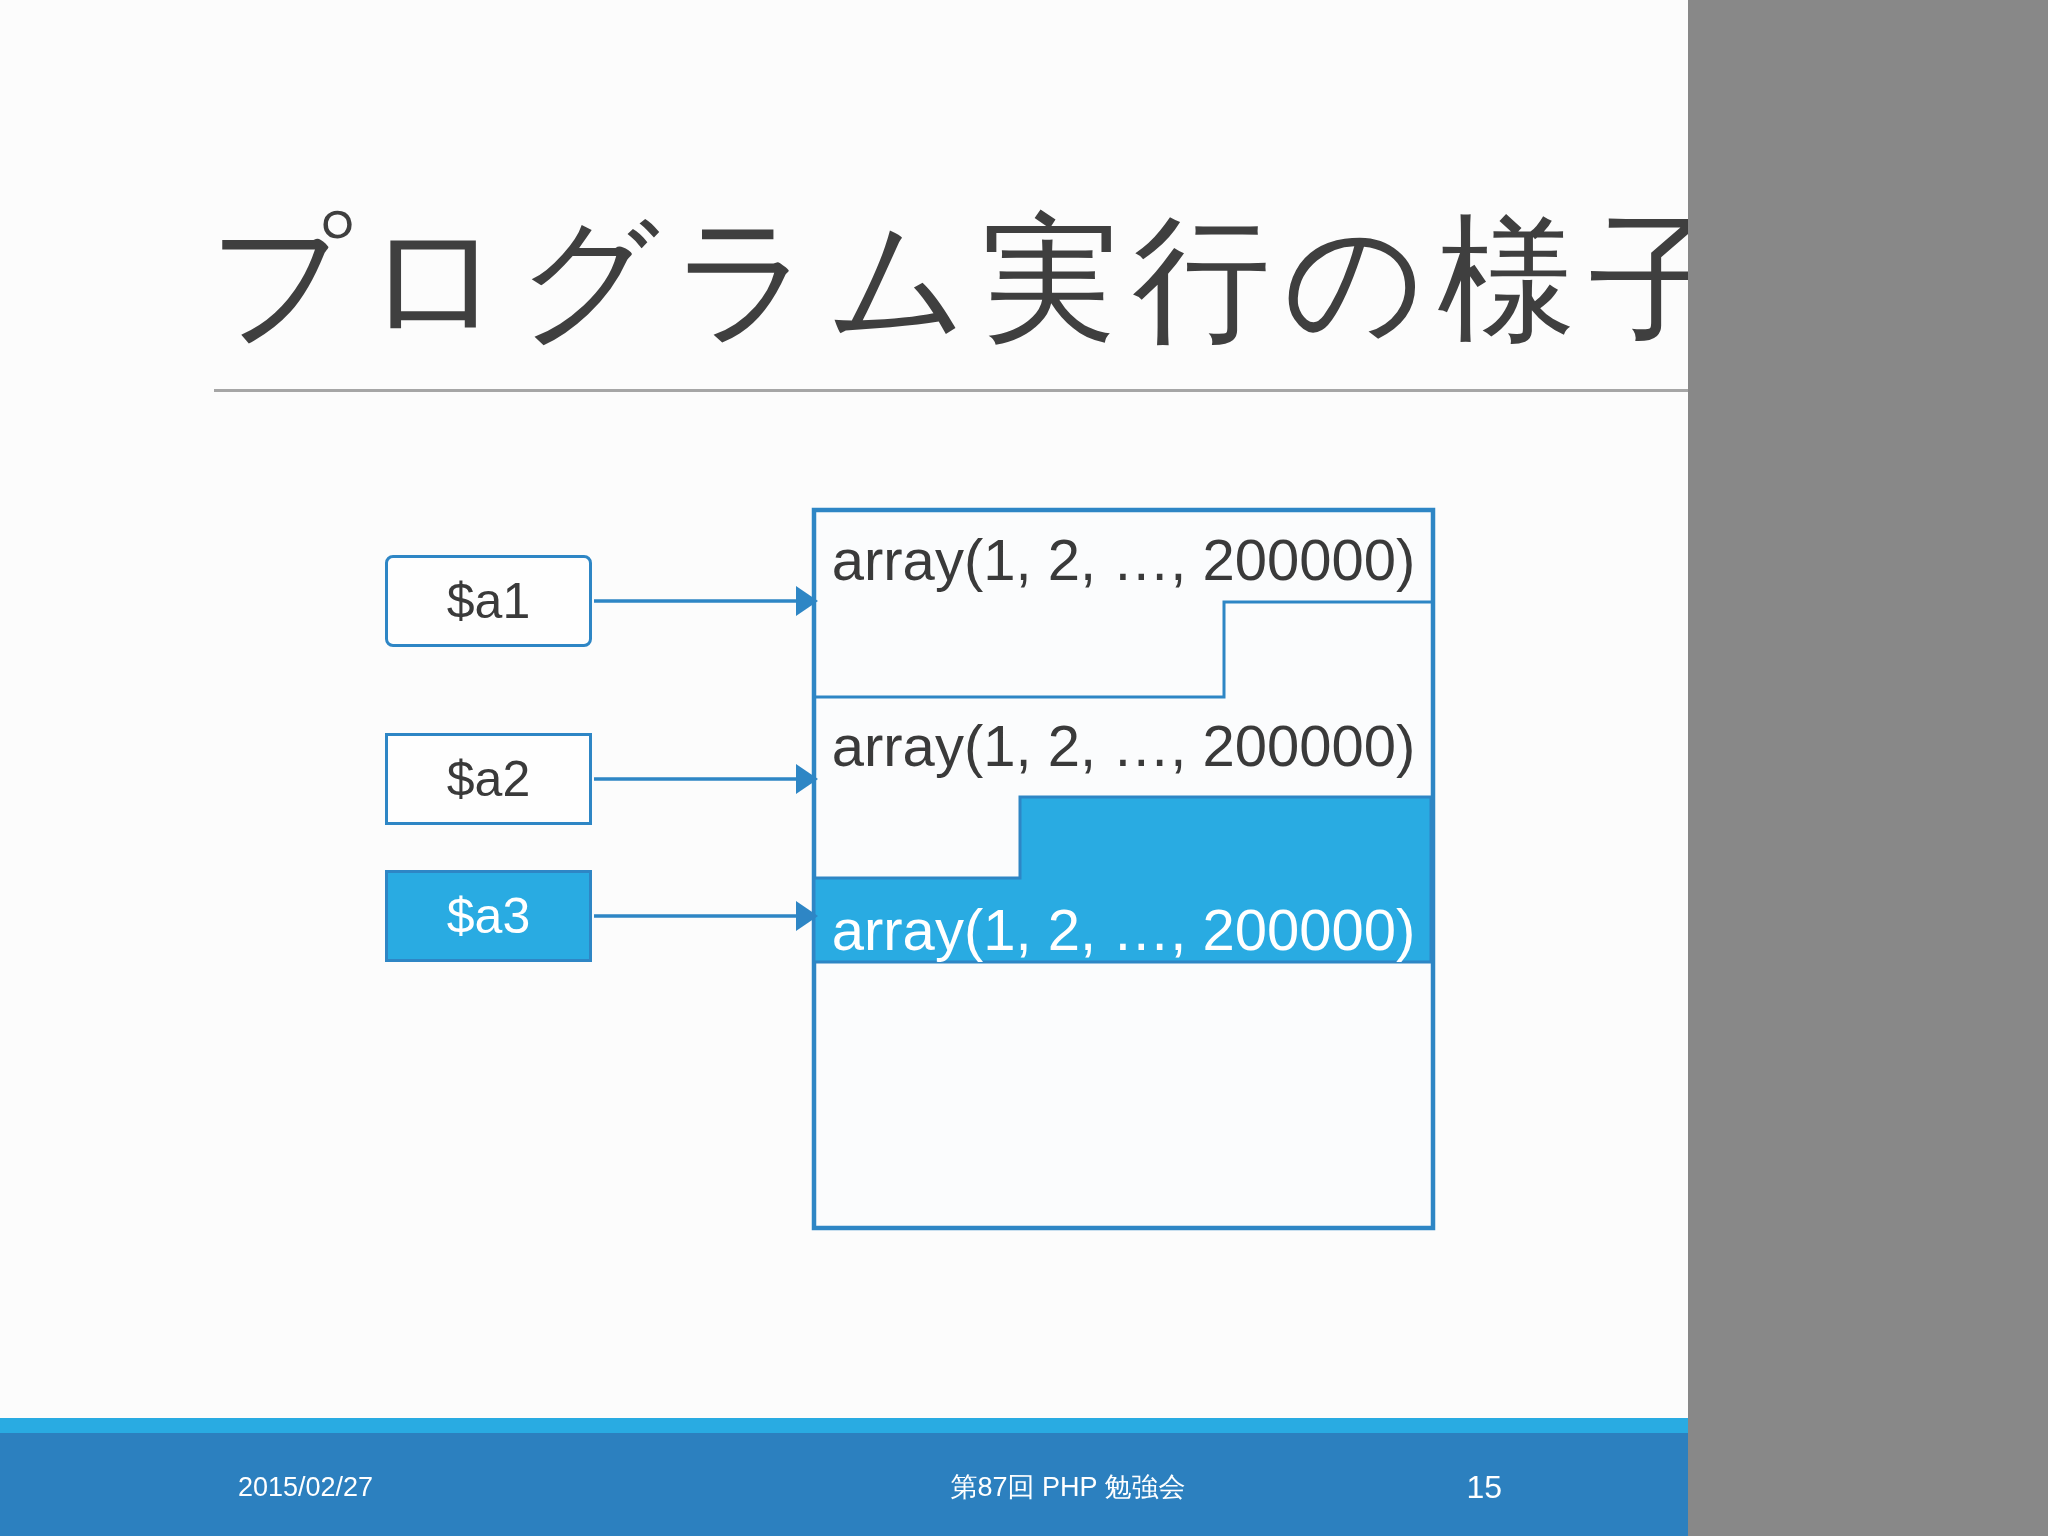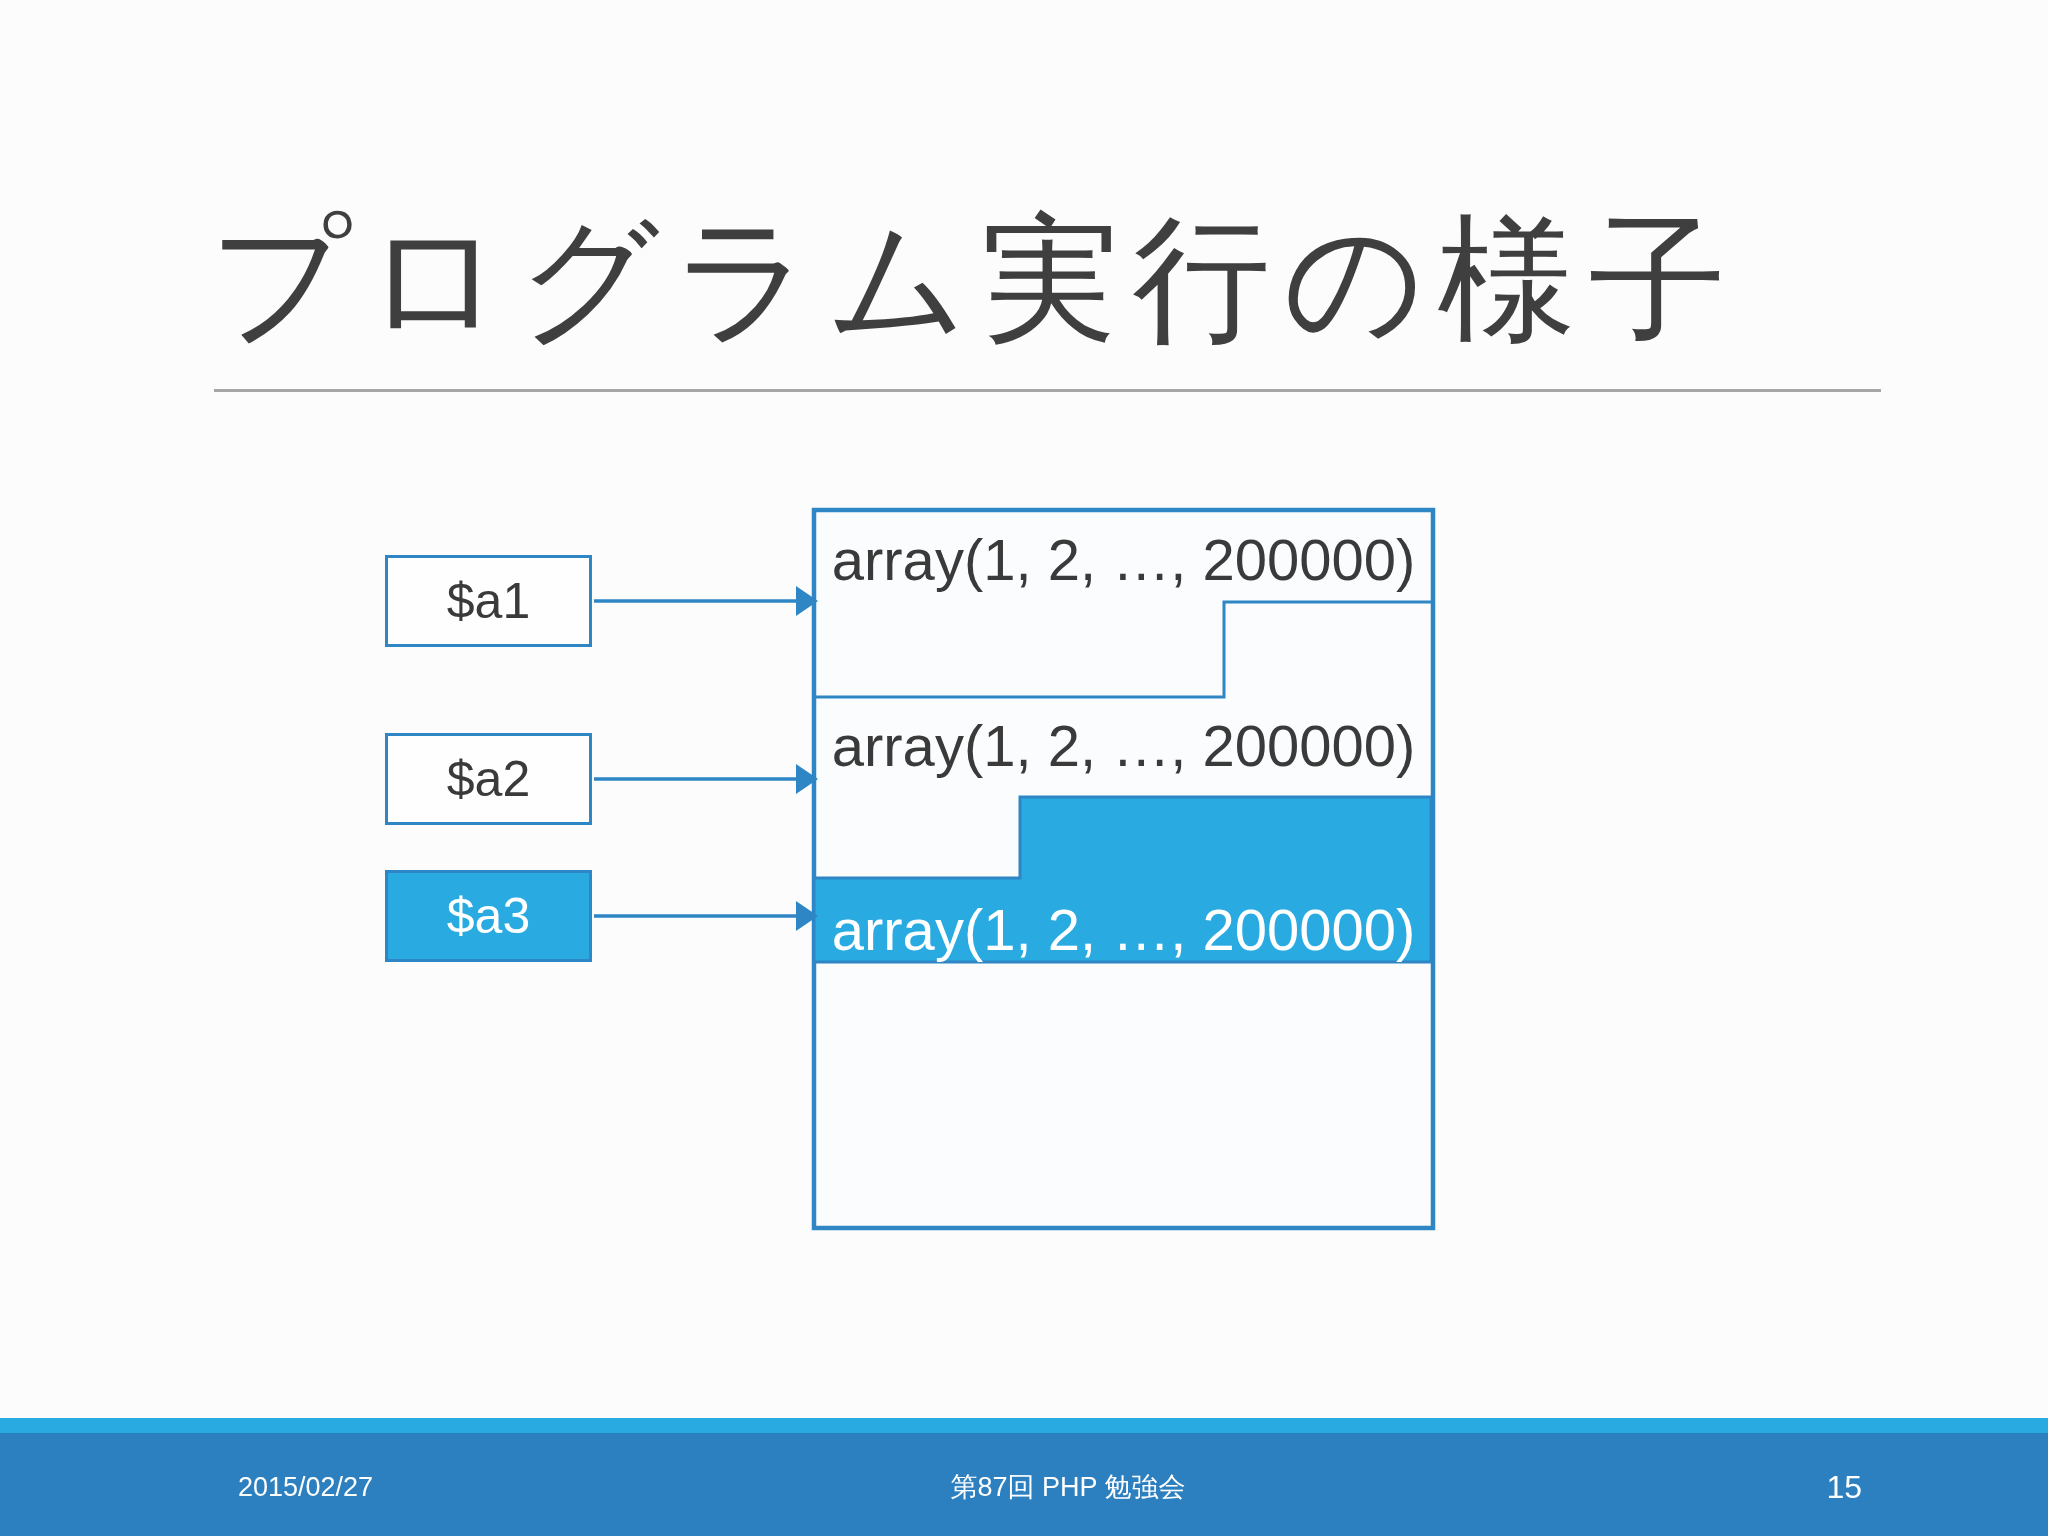--- a/index.html
+++ b/index.html
@@ -11,21 +11,21 @@
     --footer-band:#2C80BF;
     --footer-strip:#29ABE2;
     --dark-text:#3A3A3A;
     --white-text:#FFFFFF;
     --memory-fill:#FBFCFD;
     --box-fill:#FEFEFE;
   }
   html,body{margin:0;padding:0;background:#888;}
   #slide{
     position:relative;
-    width:2048px;height:1536px;
+    width:1688px;height:1536px;
     background:var(--background);
     overflow:hidden;
     font-family:"Liberation Sans", sans-serif;
   }
   #slide-title{
     position:absolute;
     left:210px;top:210px;
     font-size:138px;
     line-height:138px;
     letter-spacing:13px;
@@ -51,21 +51,21 @@
     border:3px solid var(--line-blue);
     background:var(--box-fill);
     display:flex;align-items:center;justify-content:center;
     font-size:50px;color:var(--dark-text);
   }
   .var-box.highlight{
     background:var(--bright-blue);
     color:var(--white-text);
     border-color:var(--line-blue);
   }
-  #var-box-a1{top:555px;}
+  #var-box-a1{top:555px;border-radius:8px;}
   #var-box-a2{top:733px;}
   #var-box-a3{top:870px;}
   .mem-text{
     position:absolute;
     left:814px;width:619px;height:60px;
     line-height:60px;
     text-align:center;
     font-size:58px;
     color:var(--dark-text);
     white-space:nowrap;

